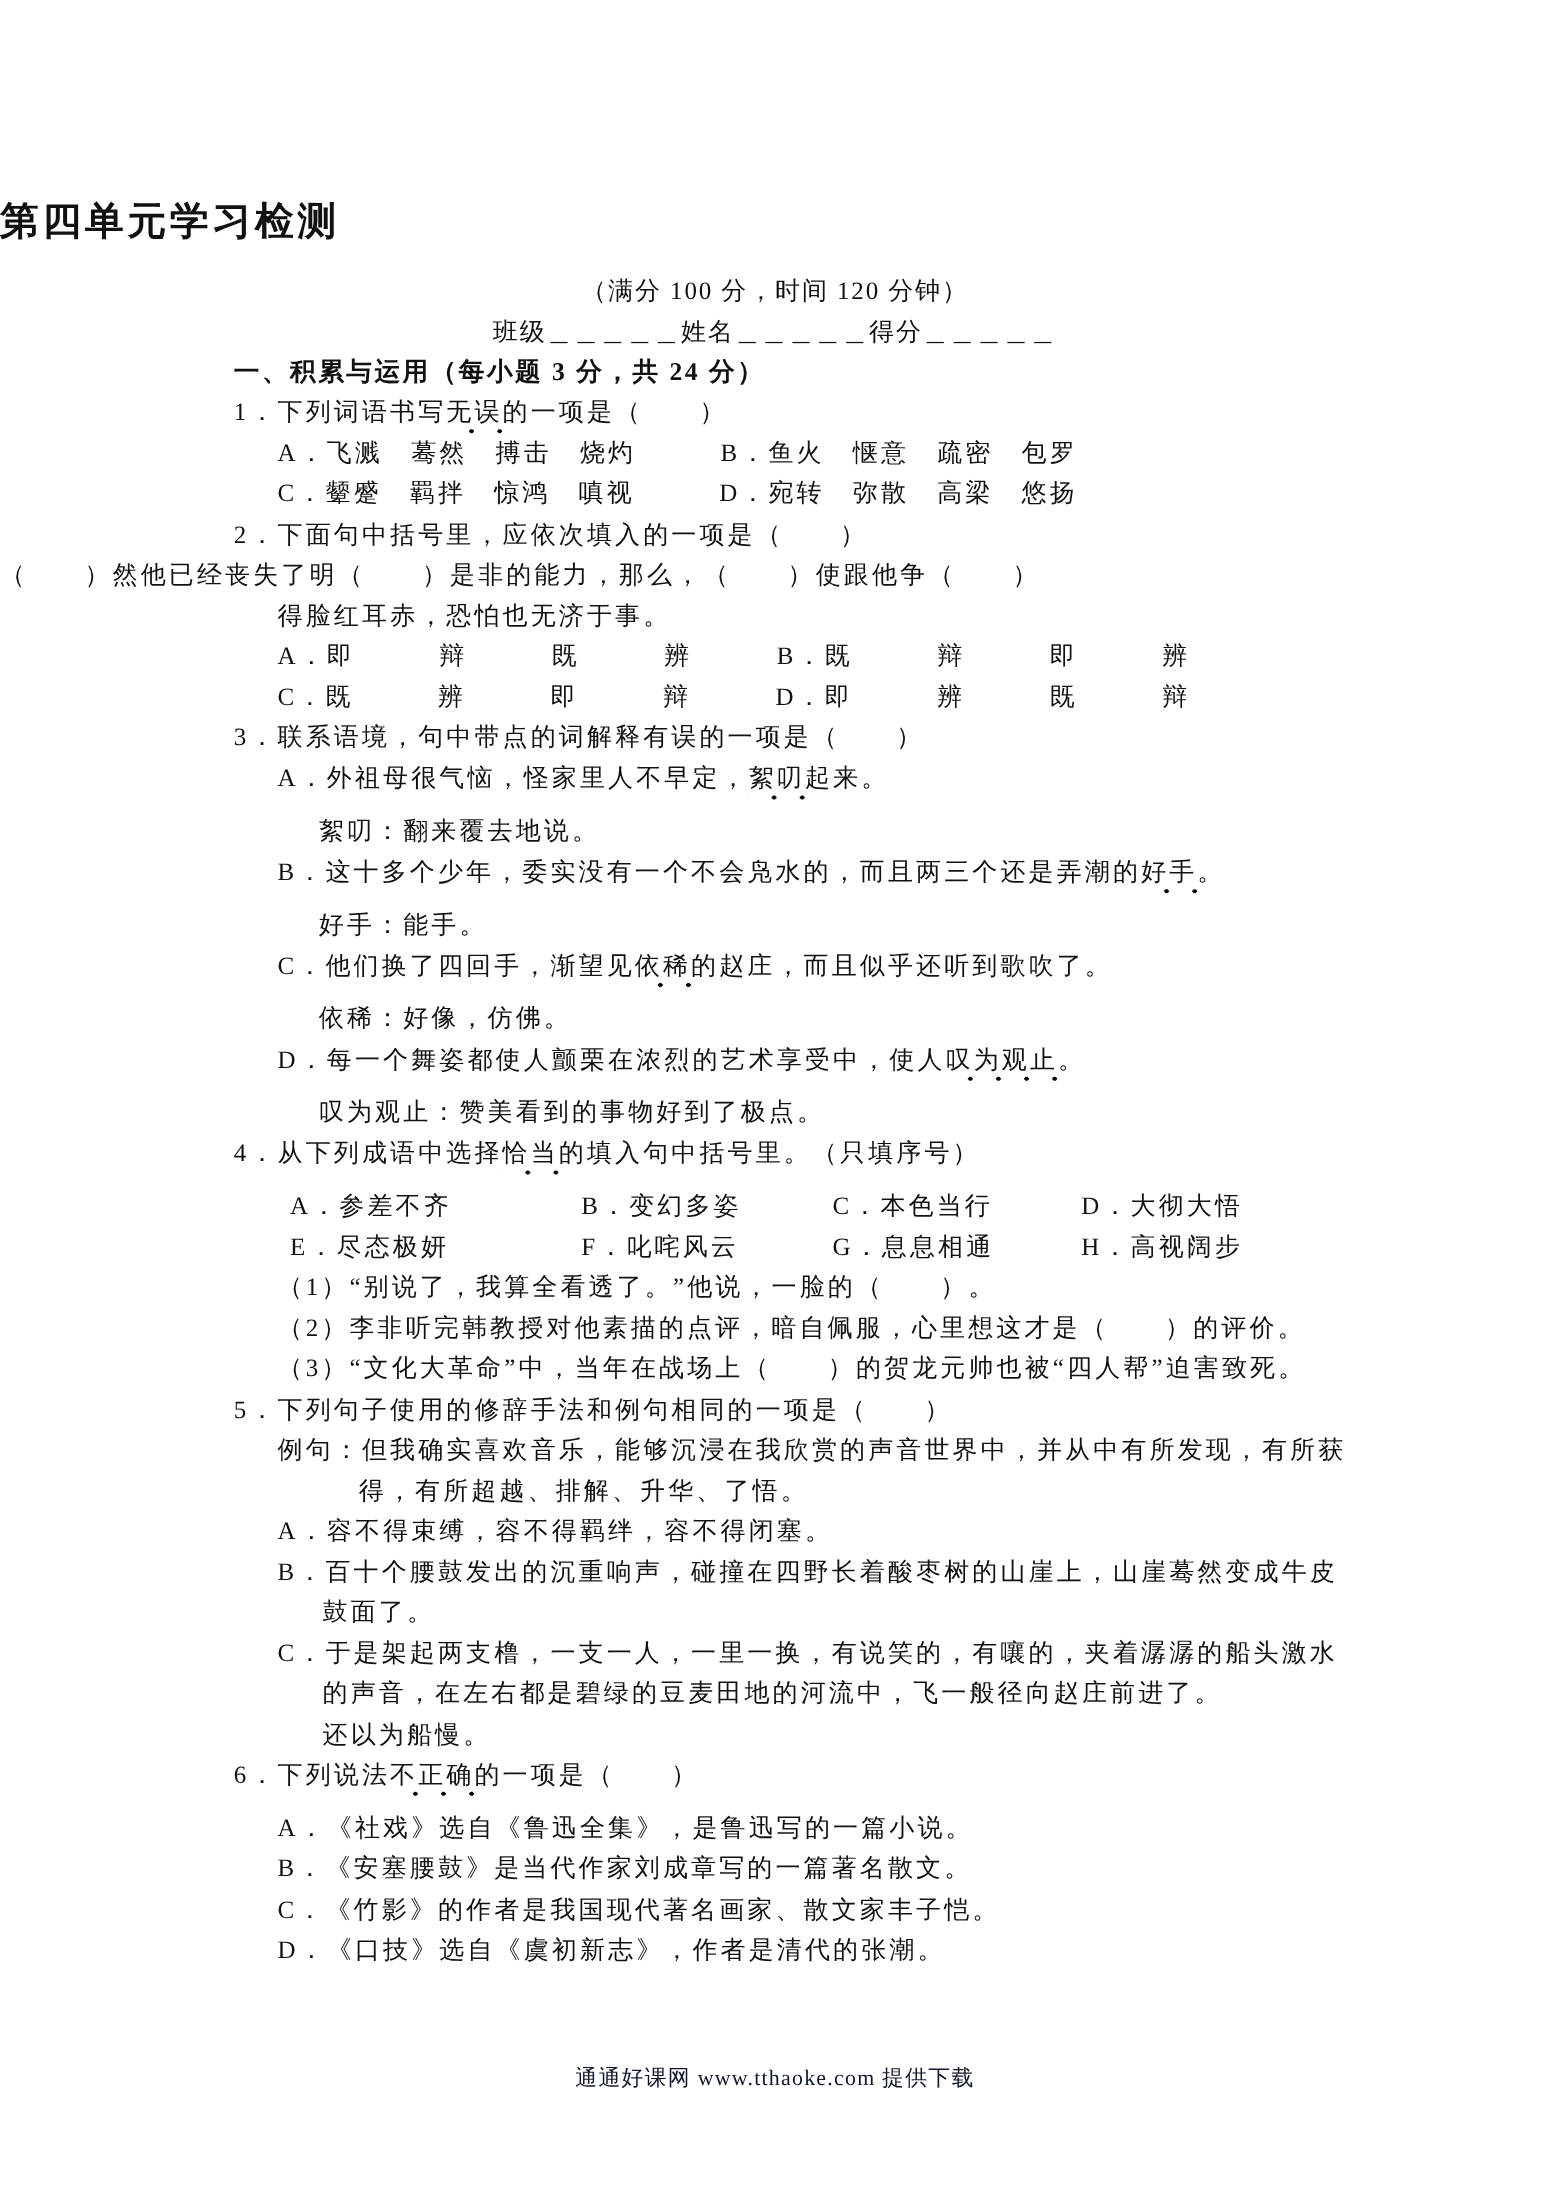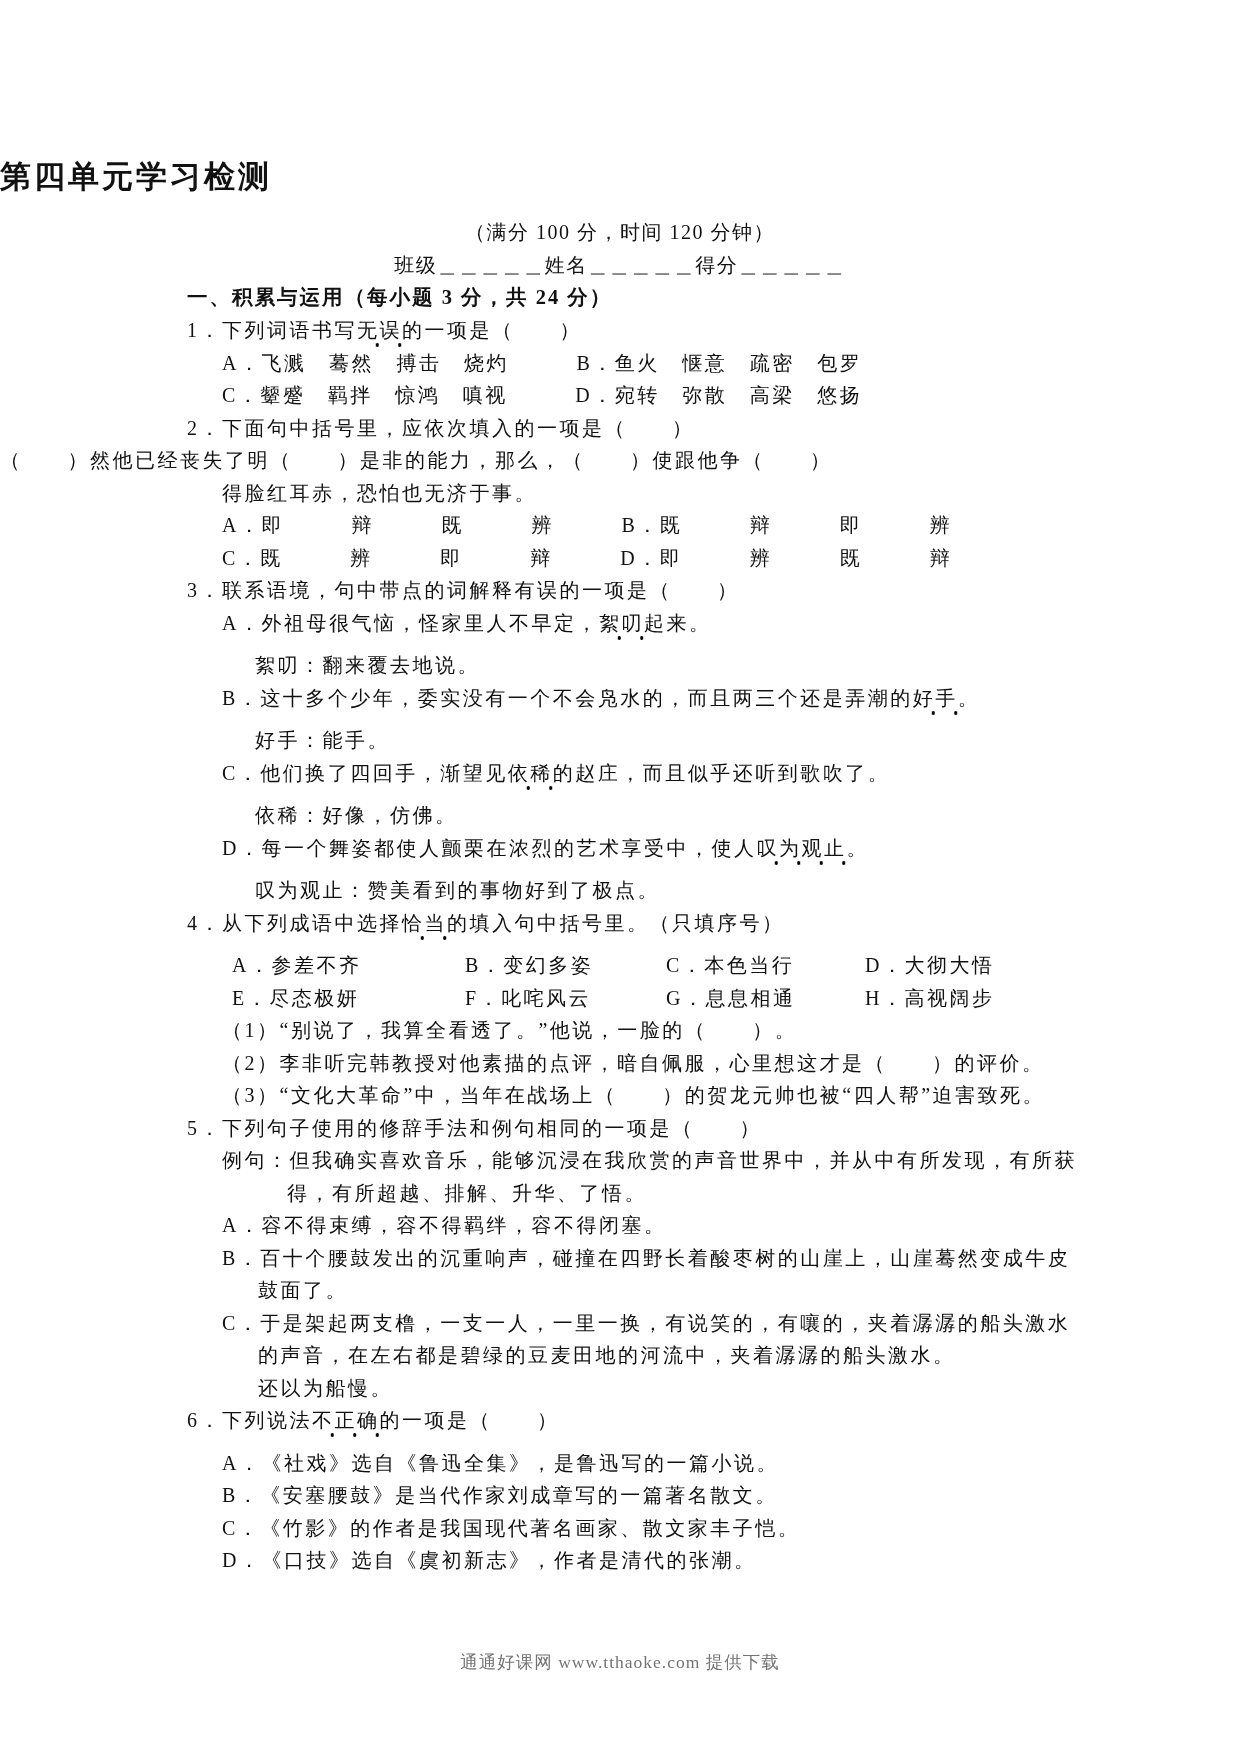--- a/index.html
+++ b/index.html
@@ -53,21 +53,21 @@
   
   .em{
     background-image:radial-gradient(circle,#000 1.7px,rgba(0,0,0,0) 1.9px);
     background-repeat:repeat-x;
     background-size:22.5px 6px;
     background-position:9px 100%;
     padding-bottom:7px;
   }
   .doc-footer{
     position:absolute;top:1650px;left:0;width:100%;
-    text-align:center;font-size:17.5px;letter-spacing:1px;color:#737373;
+    text-align:center;font-size:17.5px;letter-spacing:1px;color:#0f172a;
   }
 </style>
 </head>
 <body>
 
 <div class="page">
   <div class="doc-title">第四单元学习检测</div>
   <div class="doc-subtitle">（满分 100 分，时间 120 分钟）</div>
   <div class="doc-blanks">班级＿＿＿＿＿姓名＿＿＿＿＿得分＿＿＿＿＿</div>
   <div class="section-heading">一、积累与运用（每小题 3 分，共 24 分）</div>
@@ -95,21 +95,21 @@
       <div class="ln opt"><span>（1）“别说了，我算全看透了。”他说，一脸的（　　）。</span></div>
       <div class="ln opt"><span>（2）李非听完韩教授对他素描的点评，暗自佩服，心里想这才是（　　）的评价。</span></div>
       <div class="ln opt"><span>（3）“文化大革命”中，当年在战场上（　　）的贺龙元帅也被“四人帮”迫害致死。</span></div>
       <div class="ln q"><span>5．下列句子使用的修辞手法和例句相同的一项是（　　）</span></div>
       <div class="ln opt"><span>例句：但我确实喜欢音乐，能够沉浸在我欣赏的声音世界中，并从中有所发现，有所获</span></div>
       <div class="ln c2"><span>得，有所超越、排解、升华、了悟。</span></div>
       <div class="ln opt"><span>A．容不得束缚，容不得羁绊，容不得闭塞。</span></div>
       <div class="ln opt"><span>B．百十个腰鼓发出的沉重响声，碰撞在四野长着酸枣树的山崖上，山崖蓦然变成牛皮</span></div>
       <div class="ln c1"><span>鼓面了。</span></div>
       <div class="ln opt"><span>C．于是架起两支橹，一支一人，一里一换，有说笑的，有嚷的，夹着潺潺的船头激水</span></div>
-      <div class="ln c1"><span>的声音，在左右都是碧绿的豆麦田地的河流中，夹着潺潺的船头激水。</span></div>
+      <div class="ln c1"><span>的声音，在左右都是碧绿的豆麦田地的河流中，飞一般径向赵庄前进了。</span></div>
       <div class="ln c1"><span>还以为船慢。</span></div>
       <div class="ln q"><span>6．下列说法</span><span class="em">不正确</span><span>的一项是（　　）</span></div>
       <div class="ln opt gap"><span>A．《社戏》选自《鲁迅全集》，是鲁迅写的一篇小说。</span></div>
       <div class="ln opt"><span>B．《安塞腰鼓》是当代作家刘成章写的一篇著名散文。</span></div>
       <div class="ln opt"><span>C．《竹影》的作者是我国现代著名画家、散文家丰子恺。</span></div>
       <div class="ln opt"><span>D．《口技》选自《虞初新志》，作者是清代的张潮。</span></div>
     </div>
   <div class="doc-footer">通通好课网  www.tthaoke.com 提供下载</div>
 </div>
 

